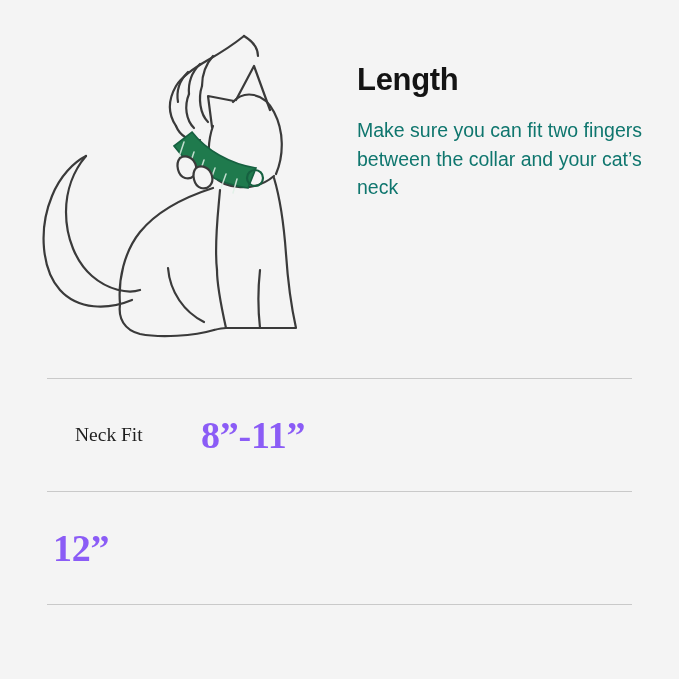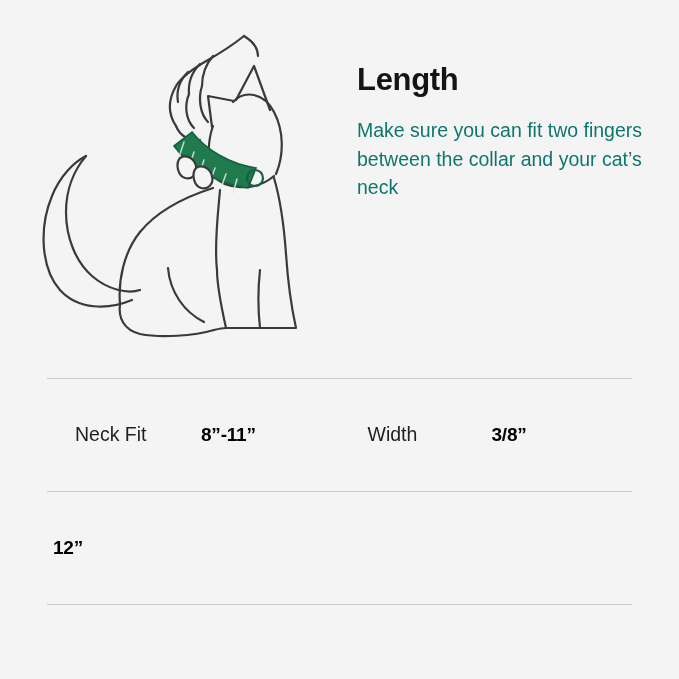--- a/index.html
+++ b/index.html
@@ -67,38 +67,39 @@
   }
   .rule {
     height: 1px;
     background: #c9c9c9;
     width: 100%;
   }
   .spec-row {
     display: flex;
     align-items: center;
     height: 112px;
+    font-family: Liberation Serif, serif;
   }
   .cell {
     display: flex;
     align-items: center;
     height: 100%;
   }
   .cell.left { width: 50%; }
   .cell.right { width: 50%; }
   .spec-label {
     font-size: 19.5px;
     font-weight: 400;
     color: #1f1f1f;
     line-height: 1.2;
   }
   .spec-value {
-    font-size: 19px;
+    font-size: 38px;
     font-weight: bold;
-    color: #000000;
+    color: #8b5cf6;
     letter-spacing: -0.2px;
   }
   .lbl-neckfit { width: 120px; padding-left: 28px; }
   .lbl-weight  { width: 120px; padding-left: 28px; }
   .lbl-width   { width: 118px; padding-left: 28px; }
   .lbl-length  { width: 118px; padding-left: 28px; }
   .val-pad { padding-left: 6px; }
 
   .two-line { white-space: pre-line; }
 </style>
@@ -183,24 +184,20 @@
   </div>
 
   <div class="specs">
     <div class="rule"></div>
 
     <div class="spec-row">
       <div class="cell left">
         <span class="spec-label lbl-neckfit">Neck Fit</span>
         <span class="spec-value val-pad">8”-11”</span>
       </div>
-      <div class="cell right">
-        <span class="spec-label lbl-width">Width</span>
-        <span class="spec-value val-pad">3/8”</span>
-      </div>
     </div>
 
     <div class="rule"></div>
 
     <div class="spec-row">
       <div class="cell right">
         <span class="spec-value val-pad">12”</span>
       </div>
     </div>
 

